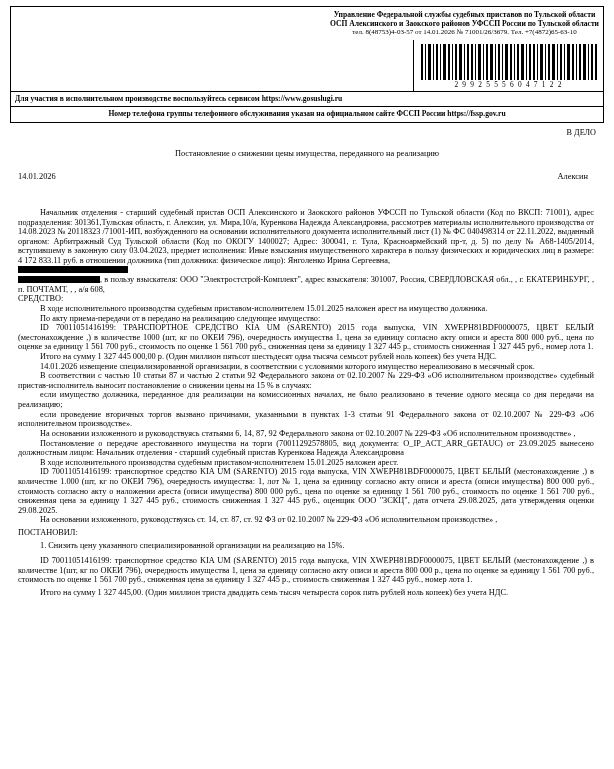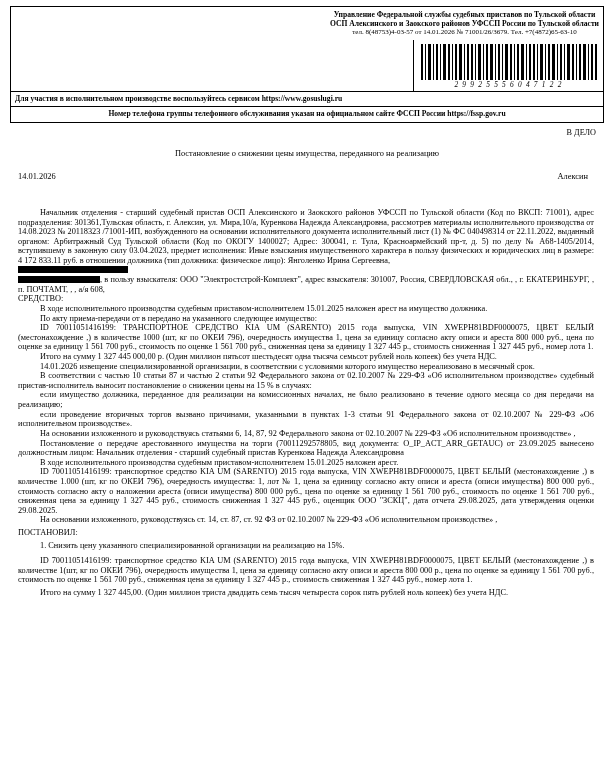--- a/index.html
+++ b/index.html
@@ -61,21 +61,20 @@
     width: 180px;
     height: 36px;
     display: block;
   }
   .barcode-num {
     font-family: "Liberation Serif", serif;
     font-size: 7.4px;
     letter-spacing: 1.2px;
     margin-top: 1px;
     white-space: nowrap;
-    font-style: italic;
   }
   .hdr-row2 {
     text-align: left;
     font-weight: bold;
     font-size: 7.6px;
     padding: 3px 4px;
     border-bottom: 1px solid #000;
   }
   .hdr-row3 {
     text-align: center;
@@ -211,21 +210,21 @@
   </div>
 
   <div class="body-text">
     <p>Начальник отделения - старший судебный пристав ОСП Алексинского и Заокского районов УФССП по Тульской области (Код по ВКСП: 71001), адрес подразделения: 301361,Тульская область, г. Алексин, ул. Мира,10/а, Куренкова Надежда Александровна, рассмотрев материалы исполнительного производства от 14.08.2023 № 20118323 /71001-ИП, возбужденного на основании исполнительного документа исполнительный лист (1) № ФС 040498314 от 22.11.2022, выданный органом: Арбитражный Суд Тульской области (Код по ОКОГУ 1400027; Адрес: 300041, г. Тула, Красноармейский пр-т, д. 5) по делу № А68-1405/2014, вступившему в законную силу 03.04.2023, предмет исполнения: Иные взыскания имущественного характера в пользу физических и юридических лиц в размере: 4 172 833.11 руб. в отношении должника (тип должника: физическое лицо): Янголенко Ирина Сергеевна,</p>
     <p class="noind">
       <span class="redact r1"></span>
     </p>
     <p class="noind"><span class="redact r2"></span><span>, в пользу взыскателя: ООО "Электростстрой-Комплект", адрес взыскателя: 301007, Россия, СВЕРДЛОВСКАЯ обл., , г. ЕКАТЕРИНБУРГ, , п. ПОЧТАМТ, , , а/я 608,</span></p>
     <p class="center-bold">СРЕДСТВО:</p>
     <p>В ходе исполнительного производства судебным приставом-исполнителем 15.01.2025 наложен арест на имущество должника.</p>
-    <p>По акту приема-передачи от  в передано на указанного следующее имущество:</p>
+    <p>По акту приема-передачи от  в передано на реализацию следующее имущество:</p>
     <p>ID 70011051416199: ТРАНСПОРТНОЕ СРЕДСТВО KIA UM (SARENTO) 2015 года выпуска, VIN XWEPH81BDF0000075, ЦВЕТ БЕЛЫЙ (местонахождение ,) в количестве 1000 (шт, кг по ОКЕИ 796), очередность имущества 1, цена за единицу согласно акту описи и ареста 800 000 руб., цена по оценке за единицу 1 561 700 руб., стоимость по оценке 1 561 700 руб., сниженная цена за единицу 1 327 445 р., стоимость сниженная 1 327 445 руб., номер лота 1.</p>
     <p>Итого на сумму 1 327 445 000,00 р. (Один миллион пятьсот шестьдесят одна тысяча семьсот рублей ноль копеек) без учета НДС.</p>
     <p>14.01.2026 извещение специализированной организации, в соответствии с условиями которого имущество нереализовано в месячный срок.</p>
     <p>В соответствии с частью 10 статьи 87 и частью 2 статьи 92 Федерального закона от 02.10.2007 № 229-ФЗ «Об исполнительном производстве» судебный пристав-исполнитель выносит постановление о снижении цены на 15 % в случаях:</p>
     <p>если имущество должника, переданное для реализации на комиссионных началах, не было реализовано в течение одного месяца со дня передачи на реализацию;</p>
     <p>если проведение вторичных торгов вызвано причинами, указанными в пунктах 1-3 статьи 91 Федерального закона от 02.10.2007 № 229-ФЗ «Об исполнительном производстве».</p>
     <p>На основании изложенного и руководствуясь статьями 6, 14, 87, 92 Федерального закона от 02.10.2007 № 229-ФЗ «Об исполнительном производстве» ,</p>
     <p>Постановление о передаче арестованного имущества на торги (70011292578805, вид документа: O_IP_ACT_ARR_GETAUC) от 23.09.2025 вынесено должностным лицом: Начальник отделения - старший судебный пристав Куренкова Надежда Александровна</p>
     <p>В ходе исполнительного производства судебным приставом-исполнителем 15.01.2025 наложен арест.</p>
     <p>ID 70011051416199: транспортное средство KIA UM (SARENTO) 2015 года выпуска, VIN XWEPH81BDF0000075, ЦВЕТ БЕЛЫЙ (местонахождение ,) в количестве 1.000 (шт, кг по ОКЕИ 796), очередность имущества: 1, лот № 1, цена за единицу согласно акту описи и ареста (описи имущества) 800 000 руб., стоимость согласно акту о наложении ареста (описи имущества) 800 000 руб., цена по оценке за единицу 1 561 700 руб., стоимость по оценке 1 561 700 руб., сниженная цена за единицу 1 327 445 руб., стоимость сниженная 1 327 445 руб., оценщик ООО "ЗСКЦ", дата отчета 29.08.2025, дата утверждения оценки 29.08.2025.</p>

